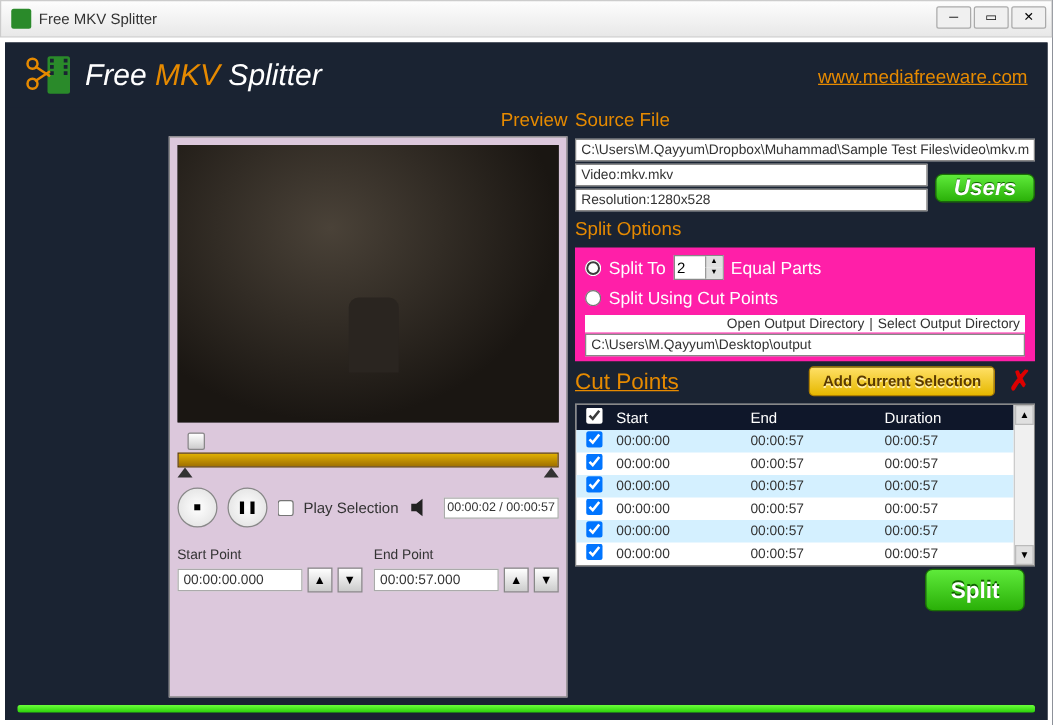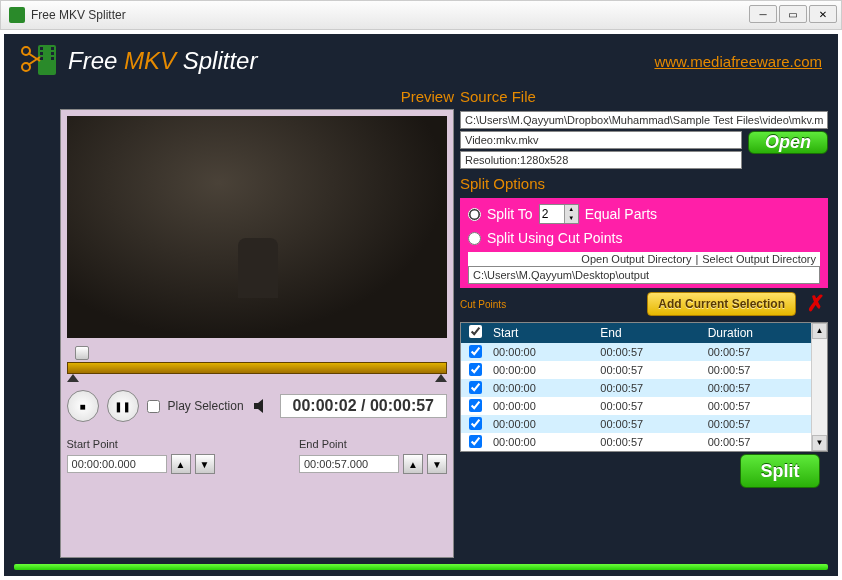--- a/index.html
+++ b/index.html
@@ -37,53 +37,53 @@
 .timeline-track { position: absolute; top: 16px; left: 0; right: 0; height: 12px; background: linear-gradient(#e0b000,#a07000); border: 1px solid #604000; }
 .timeline-arrow-l, .timeline-arrow-r { position: absolute; top: 28px; width: 0; height: 0; border-left: 6px solid transparent; border-right: 6px solid transparent; border-bottom: 8px solid #333; }
 .timeline-arrow-l { left: 0; }
 .timeline-arrow-r { right: 0; }
 
 .controls-row { display: flex; align-items: center; gap: 8px; margin-top: 12px; }
 .round-btn { width: 32px; height: 32px; border-radius: 50%; background: radial-gradient(#fff,#ddd); border: 1px solid #888; display: flex; align-items: center; justify-content: center; cursor: pointer; font-size: 10px; }
 .chk { width: 13px; height: 13px; }
 .play-sel-label { font-size: 12px; color: #333; }
 .vol-icon { width: 20px; height: 20px; }
-.time-readout { margin-left: auto; border: 1px solid #aaa; background: #fff; padding: 2px 12px; font-size: 16px; color: #333; font-weight: bold; }
+.time-readout { margin-left: auto; border: 1px solid #aaa; background: #fff; padding: 2px 2px; font-size: 10px; color: #333; }
 
 .points-row { display: flex; margin-top: 16px; }
 .point-group { display: flex; flex-direction: column; gap: 4px; }
 .point-label { font-size: 11px; color: #333; }
 .point-controls { display: flex; gap: 4px; align-items: center; }
 .point-input { width: 100px; border: 1px solid #aaa; background: #fff; padding: 2px 4px; font-size: 11px; color: #333; }
 .sq-btn { width: 20px; height: 20px; background: linear-gradient(#fff,#ccc); border: 1px solid #888; cursor: pointer; display: flex; align-items: center; justify-content: center; font-size: 10px; }
 
 .source-box { display: flex; flex-direction: column; gap: 2px; }
 .src-input { width: 100%; background: #fff; border: 1px solid #888; padding: 2px 4px; font-size: 11px; color: #333; height: 18px; }
-.src-row { display: flex; gap: 6px; align-items: flex-start; }
+.src-row { display: flex; gap: 6px; align-items: center; }
 .src-info { flex: 1; display: flex; flex-direction: column; gap: 2px; }
 .open-btn { width: 80px; background: linear-gradient(#5eea3a,#2ab008); border: 1px solid #1a7005; border-radius: 6px; color: #fff; font-size: 18px; font-weight: bold; font-style: italic; cursor: pointer; display: flex; align-items: center; justify-content: center; text-shadow: 0 -1px #106000; }
 
 .split-opts { background: #ff1fa8; padding: 6px 8px 4px 8px; color: #fff; font-size: 14px; }
 .opt-row { display: flex; align-items: center; gap: 6px; margin-bottom: 6px; }
 .radio { width: 13px; height: 13px; accent-color: #fff; }
 .num-spinner { width: 40px; height: 20px; background: #fff; color: #000; border: 1px solid #888; font-size: 12px; padding: 0 2px; display: flex; align-items: center; position: relative; }
 .num-spinner .spin { position: absolute; right: 0; top: 0; bottom: 0; width: 14px; display: flex; flex-direction: column; }
 .num-spinner .spin div { flex: 1; background: #e0e0e0; border-left: 1px solid #999; font-size: 6px; text-align: center; line-height: 9px; cursor: pointer; }
 .opt-links { display: flex; justify-content: flex-end; gap: 4px; font-size: 11px; background: #fff; color: #333; padding: 1px 4px; margin-top: 4px; }
 .opt-links span { cursor: pointer; }
 .out-input { width: 100%; background: #fff; border: 1px solid #888; padding: 2px 4px; font-size: 11px; color: #333; margin-top: 0; height: 18px; }
 
 .cut-header { display: flex; align-items: center; gap: 8px; margin-top: 2px; }
-.cut-title { color: #e68a00; font-size: 10px; flex: 1; }
+.cut-title { color: #e68a00; font-size: 18px; flex: 1; text-decoration: underline; }
 .add-btn { background: linear-gradient(#ffe066,#e6b800); border: 1px solid #b08000; border-radius: 4px; color: #5a3a00; font-size: 12px; font-weight: bold; padding: 4px 10px; cursor: pointer; text-shadow: 0 1px #ffeeaa; }
 .del-x { width: 24px; height: 24px; color: #d00; font-size: 22px; font-weight: bold; cursor: pointer; display: flex; align-items: center; justify-content: center; }
 
 .cut-table { background: #fff; border: 1px solid #888; margin-top: 4px; height: 130px; display: flex; }
 .cut-table-inner { flex: 1; overflow: hidden; }
-.ct-head { background: #0c4a6e; color: #fff; display: flex; font-size: 12px; height: 20px; align-items: center; }
+.ct-head { background: #0f172a; color: #fff; display: flex; font-size: 12px; height: 20px; align-items: center; }
 .ct-head .cchk { width: 28px; text-align: center; }
 .ct-head .c { flex: 1; padding-left: 4px; }
 .ct-row { display: flex; font-size: 11px; height: 18px; align-items: center; color: #333; }
 .ct-row:nth-child(odd) { background: #d4f0ff; }
 .ct-row .cchk { width: 28px; text-align: center; }
 .ct-row .c { flex: 1; padding-left: 4px; }
 .ct-scroll { width: 16px; background: #f0f0f0; border-left: 1px solid #ccc; display: flex; flex-direction: column; }
 .ct-scroll .ar { height: 16px; background: #e0e0e0; border: 1px solid #bbb; font-size: 8px; text-align: center; line-height: 14px; cursor: pointer; }
 .ct-scroll .track { flex: 1; }
 
@@ -182,21 +182,21 @@
 
     <div class="right-col">
       <div class="section-title">Source File</div>
       <div class="source-box">
         <input class="src-input" value="C:\Users\M.Qayyum\Dropbox\Muhammad\Sample Test Files\video\mkv.m" style="">
         <div class="src-row">
           <div class="src-info">
             <input class="src-input" readonly="" value="Video:mkv.mkv" style="">
             <input class="src-input" readonly="" value="Resolution:1280x528" style="">
           </div>
-          <div class="open-btn">Open</div>
+          <div class="open-btn">Users</div>
         </div>
       </div>
 
       <div class="section-title" style="margin-top:4px">Split Options</div>
       <div class="split-opts">
         <div class="opt-row">
           <input type="radio" class="radio" name="sm" checked="" style="">
           <span>Split To</span>
           <div class="num-spinner">
             <span>2</span>

